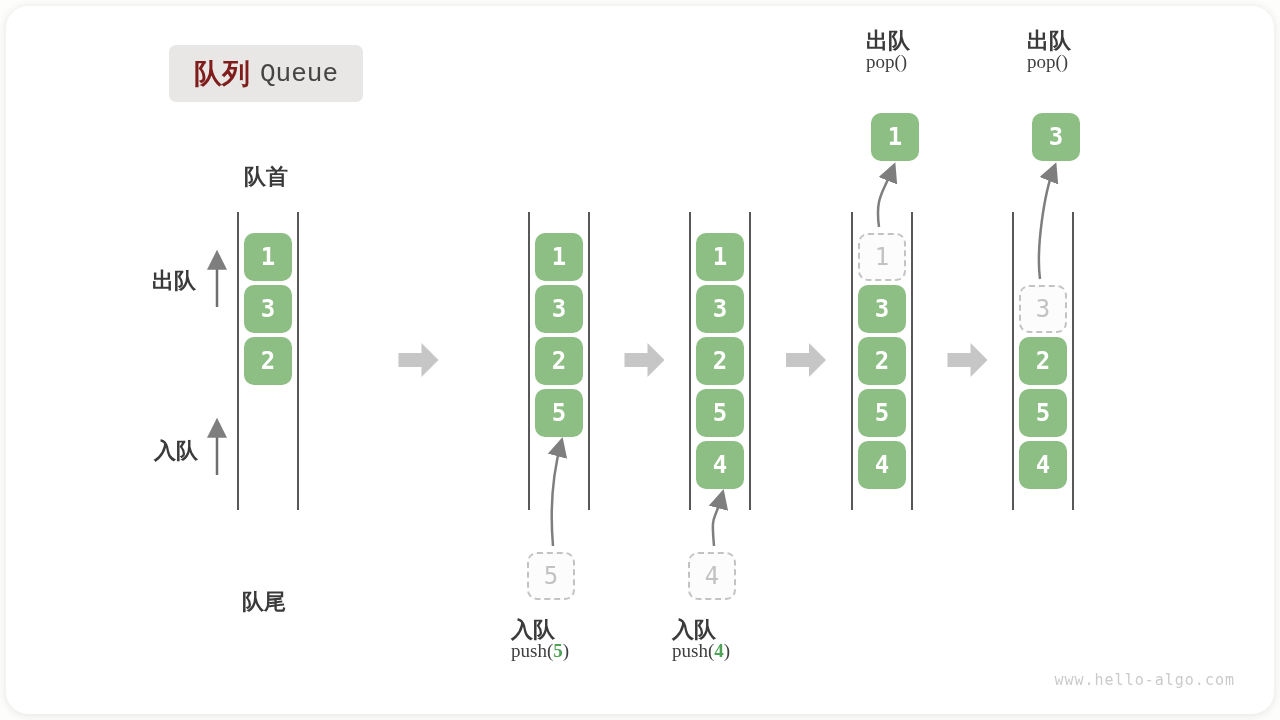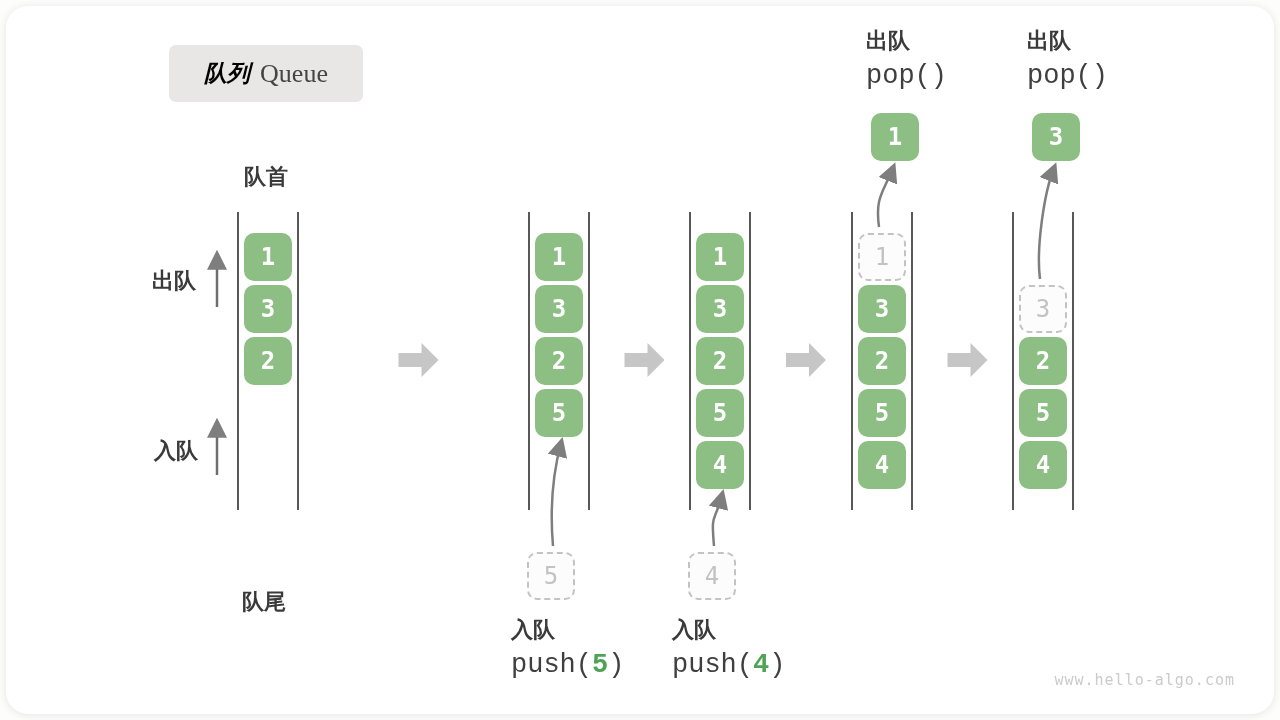--- a/index.html
+++ b/index.html
@@ -3,36 +3,36 @@
 <meta charset="utf-8">
 <style>
   html,body{margin:0;padding:0;background:#fdfdfc;}
   #stage{position:relative;width:1280px;height:720px;font-family:"Liberation Sans",sans-serif;overflow:hidden;}
   #card{position:absolute;left:6px;top:6px;right:6px;bottom:6px;background:#ffffff;border-radius:22px;box-shadow:0 1px 10px rgba(0,0,0,0.10);}
   .abs{position:absolute;}
 
   
   #title-badge{left:169px;top:45px;width:194px;height:57px;background:#e8e7e6;border-radius:7px;
     display:flex;align-items:center;justify-content:center;gap:10px;}
-  #title-cn{font-size:23px;font-weight:bold;color:#000000;font-style:italic;}
-  #title-en{font-family:Liberation Serif, serif;font-size:26px;color:#454545;}
+  #title-cn{font-size:28px;font-weight:bold;color:#7f1d1d;}
+  #title-en{font-family:Liberation Mono, monospace;font-size:26px;color:#454545;}
 
   .cn-label{font-size:22px;font-weight:bold;color:#3a3a3a;white-space:nowrap;}
 
   
   .col-line{width:2px;background:#585858;}
   .qbox{width:48px;height:48px;border-radius:10px;background:#8dbe83;color:#ffffff;
     display:flex;align-items:center;justify-content:center;
     font-family:"DejaVu Sans Mono",monospace;font-size:24px;font-weight:bold;}
   .qbox.dashed{background:#fcfcfc;border:2px dashed #c3c3c3;color:#c2c2c2;
     width:44px;height:44px;font-weight:normal;}
 
   .op-label{line-height:1.0;}
   .op-label .cn{font-size:22px;font-weight:bold;color:#3a3a3a;}
-  .op-label .code{font-family:Liberation Mono, monospace;font-size:27px;color:#3f3f3f;margin-top:11px;white-space:nowrap;}
+  .op-label .code{font-family:Liberation Serif, serif;font-size:19px;color:#3f3f3f;margin-top:0;white-space:nowrap;}
   .op-label .code .arg{color:#4fa356;font-weight:bold;}
 
   #watermark{right:45px;top:671px;font-family:"DejaVu Sans Mono",monospace;font-size:15px;color:#cbcbcb;letter-spacing:1px;}
 
   #overlay{position:absolute;left:0;top:0;width:1280px;height:720px;pointer-events:none;}
 </style>
 </head>
 <body>
 
 <div id="stage">

